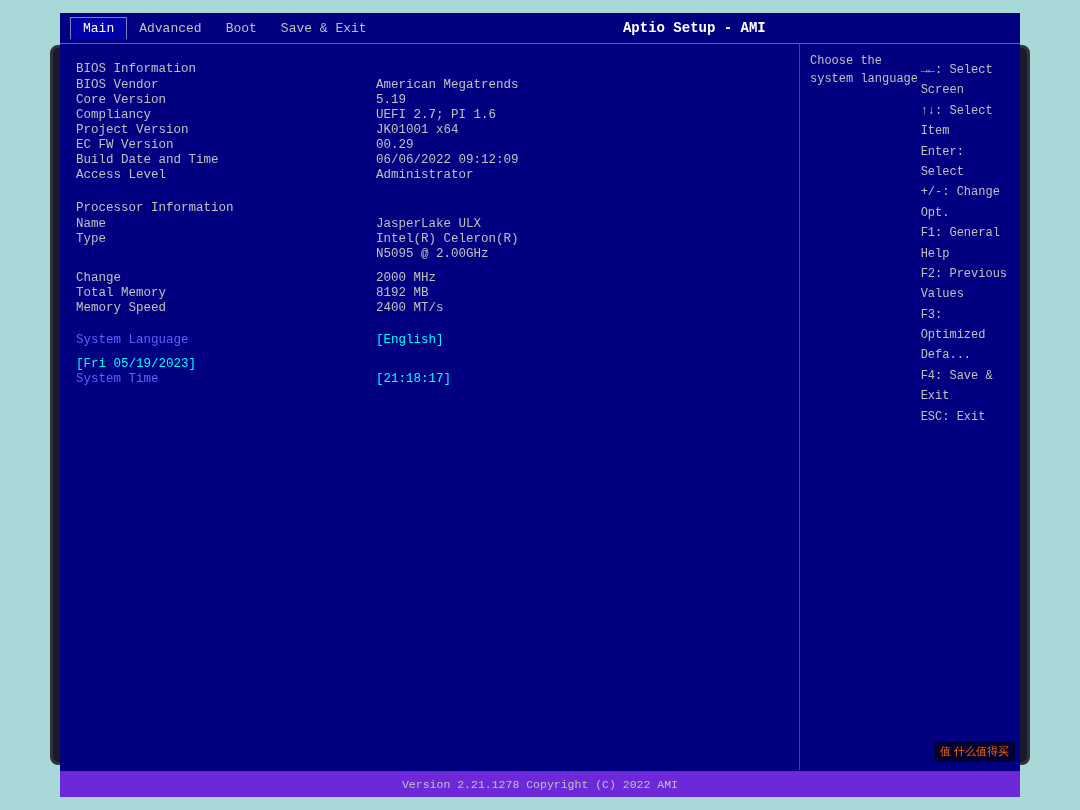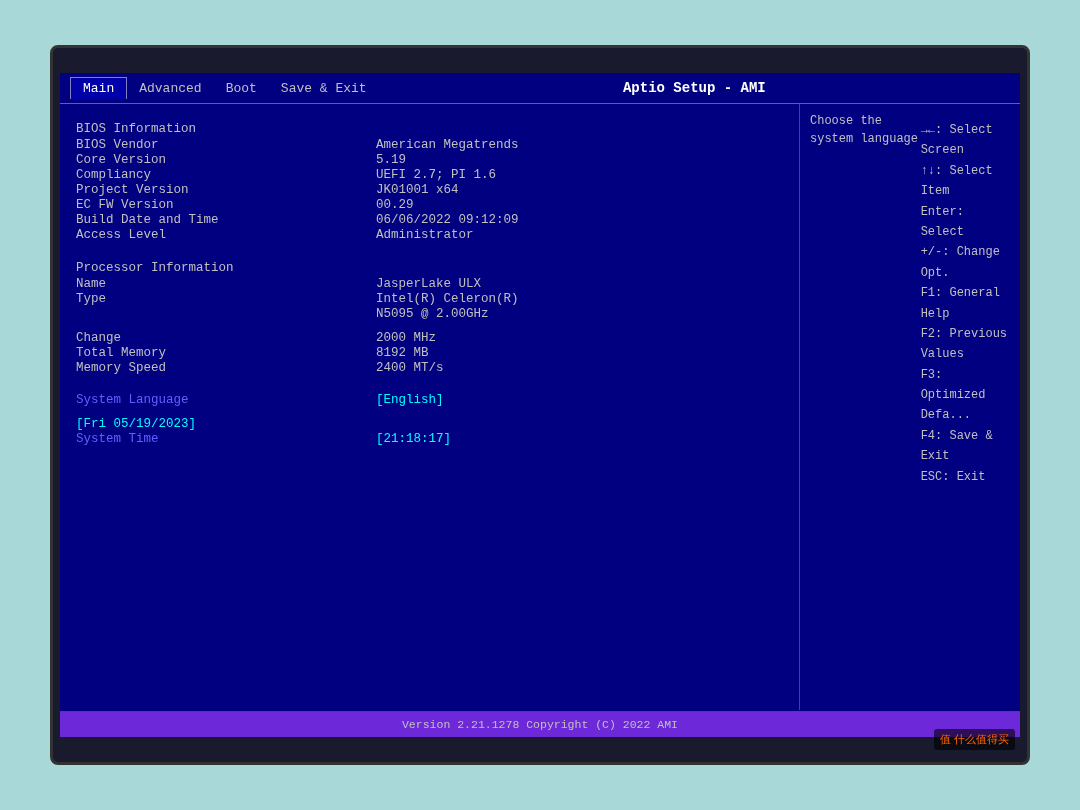--- a/index.html
+++ b/index.html
@@ -19,21 +19,21 @@
       background: #1a1a2e;
       border-radius: 8px;
       border: 3px solid #333;
       display: flex;
       align-items: center;
       justify-content: center;
       position: relative;
     }
     .bios-screen {
       width: 960px;
-      height: 664px;
+      height: 784px;
       background: #000080;
       color: #c0c0c0;
       font-size: 13px;
       position: relative;
       overflow: hidden;
     }
 
     
     .top-menu {
       display: flex;
@@ -145,21 +145,21 @@
       display: flex;
       align-items: center;
       justify-content: center;
       color: #c0c0c0;
       font-size: 11.5px;
       border-top: 1px solid #4040a0;
     }
 
     .watermark {
       position: absolute;
-      bottom: 12px;
+      bottom: 0;
       right: 12px;
       background: rgba(0,0,0,0.6);
       color: #ff6600;
       font-size: 11px;
       padding: 3px 6px;
       border-radius: 3px;
       font-family: sans-serif;
     }
   </style>
 </head>

